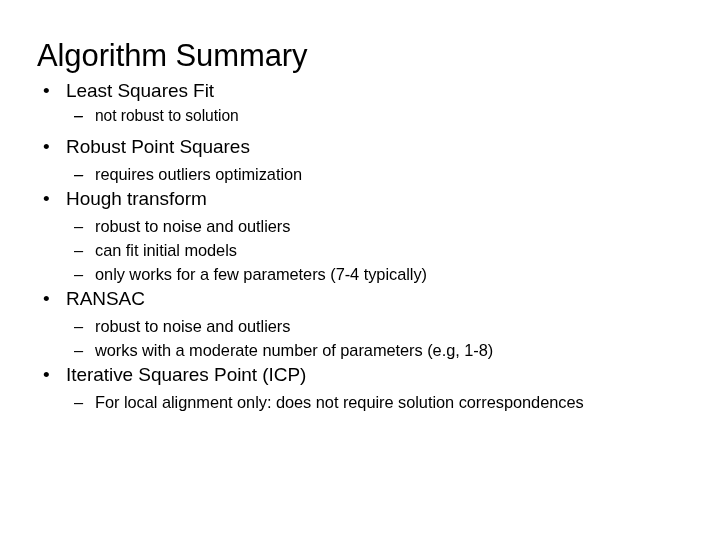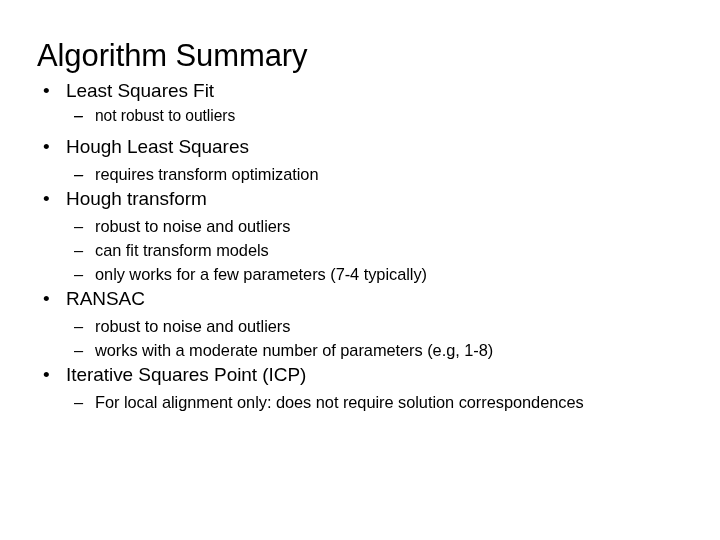--- a/index.html
+++ b/index.html
@@ -109,54 +109,54 @@
         <span>Least Squares Fit</span>
       </div>
       <div class="l2">
         <span class="dash">–</span>
       </div>
       <div class="l2">
         <span class="dash">–</span>
       </div>
       <div class="l2">
         <span class="dash">–</span>
-        <span>not robust to outliers</span>
+        <span>not robust to solution</span>
       </div>
     </div>
 
     <div class="gap-md"></div>
 
     <div class="group">
       <div class="l1">
         <span class="dot">•</span>
-        <span>Hough Least Squares</span>
+        <span>Robust Point Squares</span>
       </div>
       <div class="gap-sm"></div>
       <div class="l2 sz-lg">
         <span class="dash">–</span>
       </div>
       <div class="l2 sz-lg">
         <span class="dash">–</span>
-        <span>requires transform optimization</span>
+        <span>requires outliers optimization</span>
       </div>
     </div>
 
     <div class="group">
       <div class="l1">
         <span class="dot">•</span>
         <span>Hough transform</span>
       </div>
       <div class="gap-sm"></div>
       <div class="l2 sz-lg">
         <span class="dash">–</span>
         <span>robust to noise and outliers</span>
       </div>
       <div class="l2 sz-lg">
         <span class="dash">–</span>
-        <span>can fit transform models</span>
+        <span>can fit initial models</span>
       </div>
       <div class="l2 sz-lg">
         <span class="dash">–</span>
         <span>only works for a few parameters (7-4 typically)</span>
       </div>
     </div>
 
     <div class="group">
       <div class="l1">
         <span class="dot">•</span>

